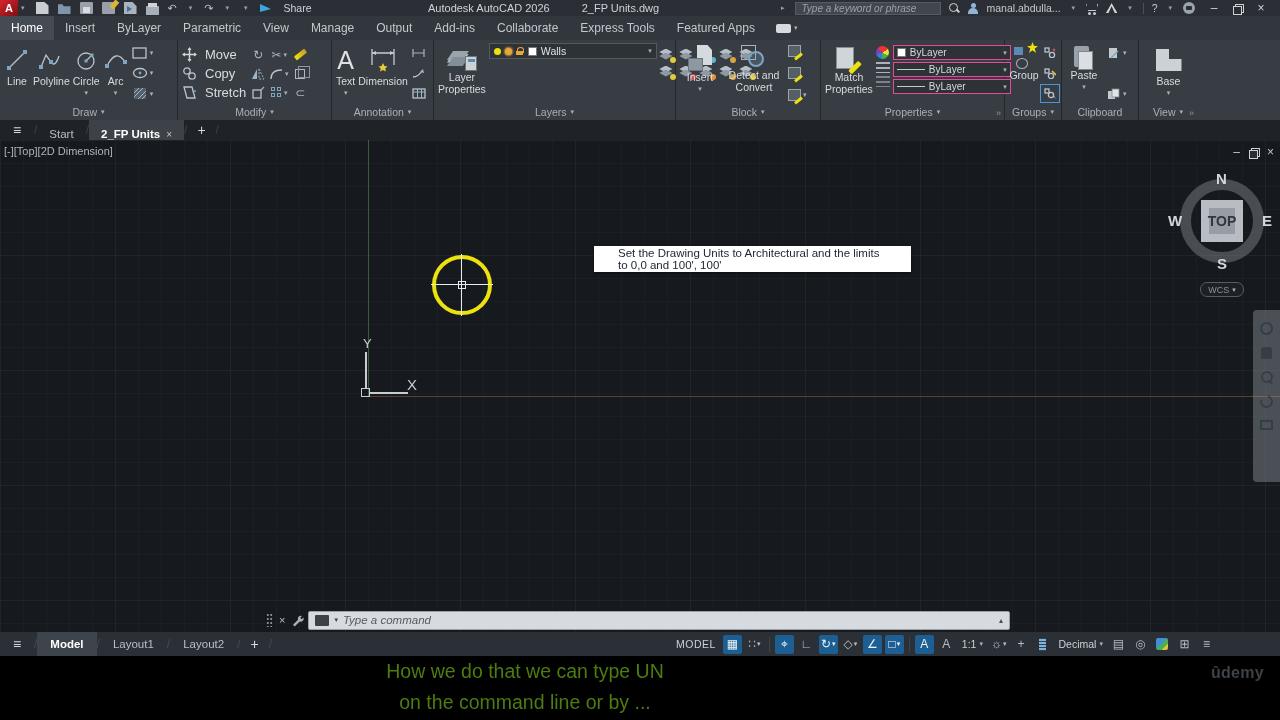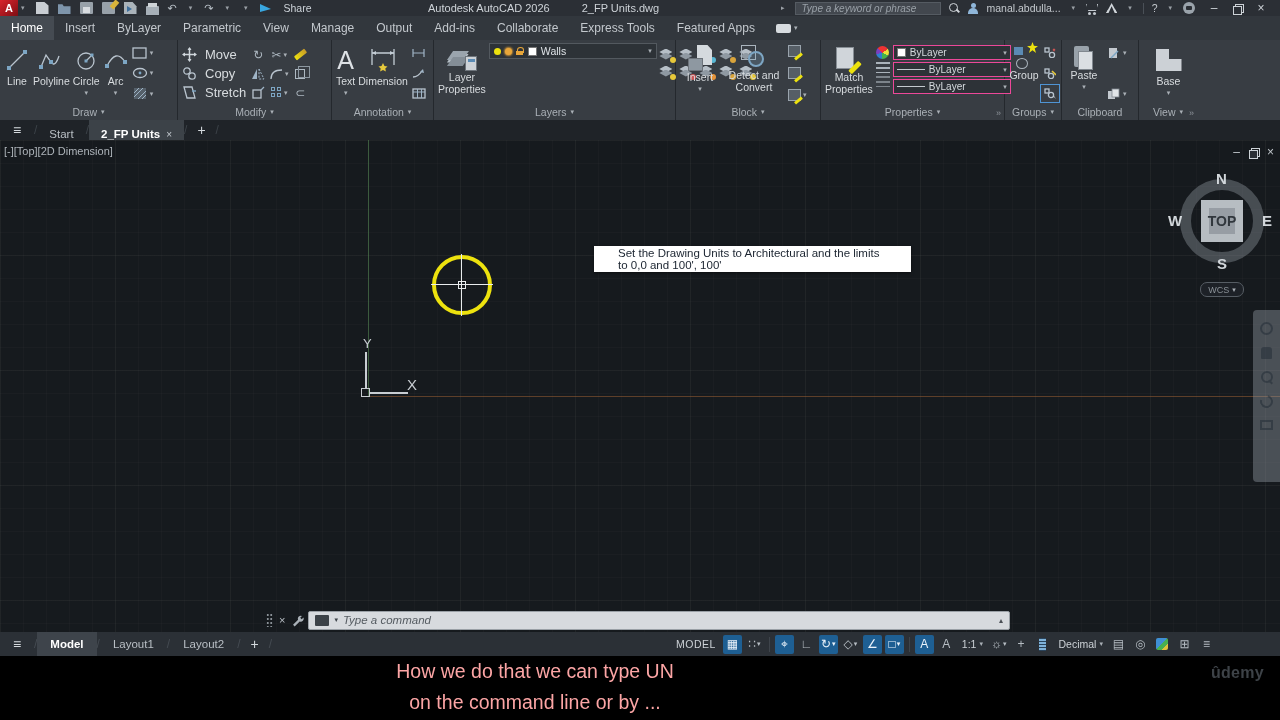--- a/index.html
+++ b/index.html
@@ -236,21 +236,21 @@
     color:#b6bdc3;font-size:12px;gap:1px;padding:0 2px}
   .sbtn.on{background:var(--highlight_blue);color:#eaf3fb}
   .sbtn .c{color:inherit}
   .sb-sep{width:1px;height:15px;background:#3e444b;margin:0 2px}
   .sb-txt{font-size:10.5px;color:#ccd1d6;display:flex;align-items:center;gap:3px;padding:0 3px}
   .i-gfx{width:12px;height:12px;border-radius:2px;background:linear-gradient(135deg,#3f8fd4 0 50%,#49b050 50% 75%,#e0c23a 75%)}
   .i-sruler{width:7px;height:13px;background:#7fb2d9;background-image:repeating-linear-gradient(rgba(20,40,60,.8) 0 1px,transparent 1px 3px)}
 
   
   .subband{position:absolute;left:0;top:656px;width:1280px;height:64px;background:#000}
-  .sub1,.sub2{position:absolute;left:10px;width:1050px;text-align:center;color:#fca5a5;font-size:19.5px;
+  .sub1,.sub2{position:absolute;left:0;width:1050px;text-align:center;color:#4d7c0f;font-size:19.5px;
     text-shadow:0 0 3px #000}
   .sub1{top:4px}
   .sub2{top:35px}
   .udemy{position:absolute;right:16px;top:8px;font-size:16px;font-weight:bold;color:#3d4247;letter-spacing:.3px}
 </style>
 </head>
 <body>
 
 <div id="app">
 

